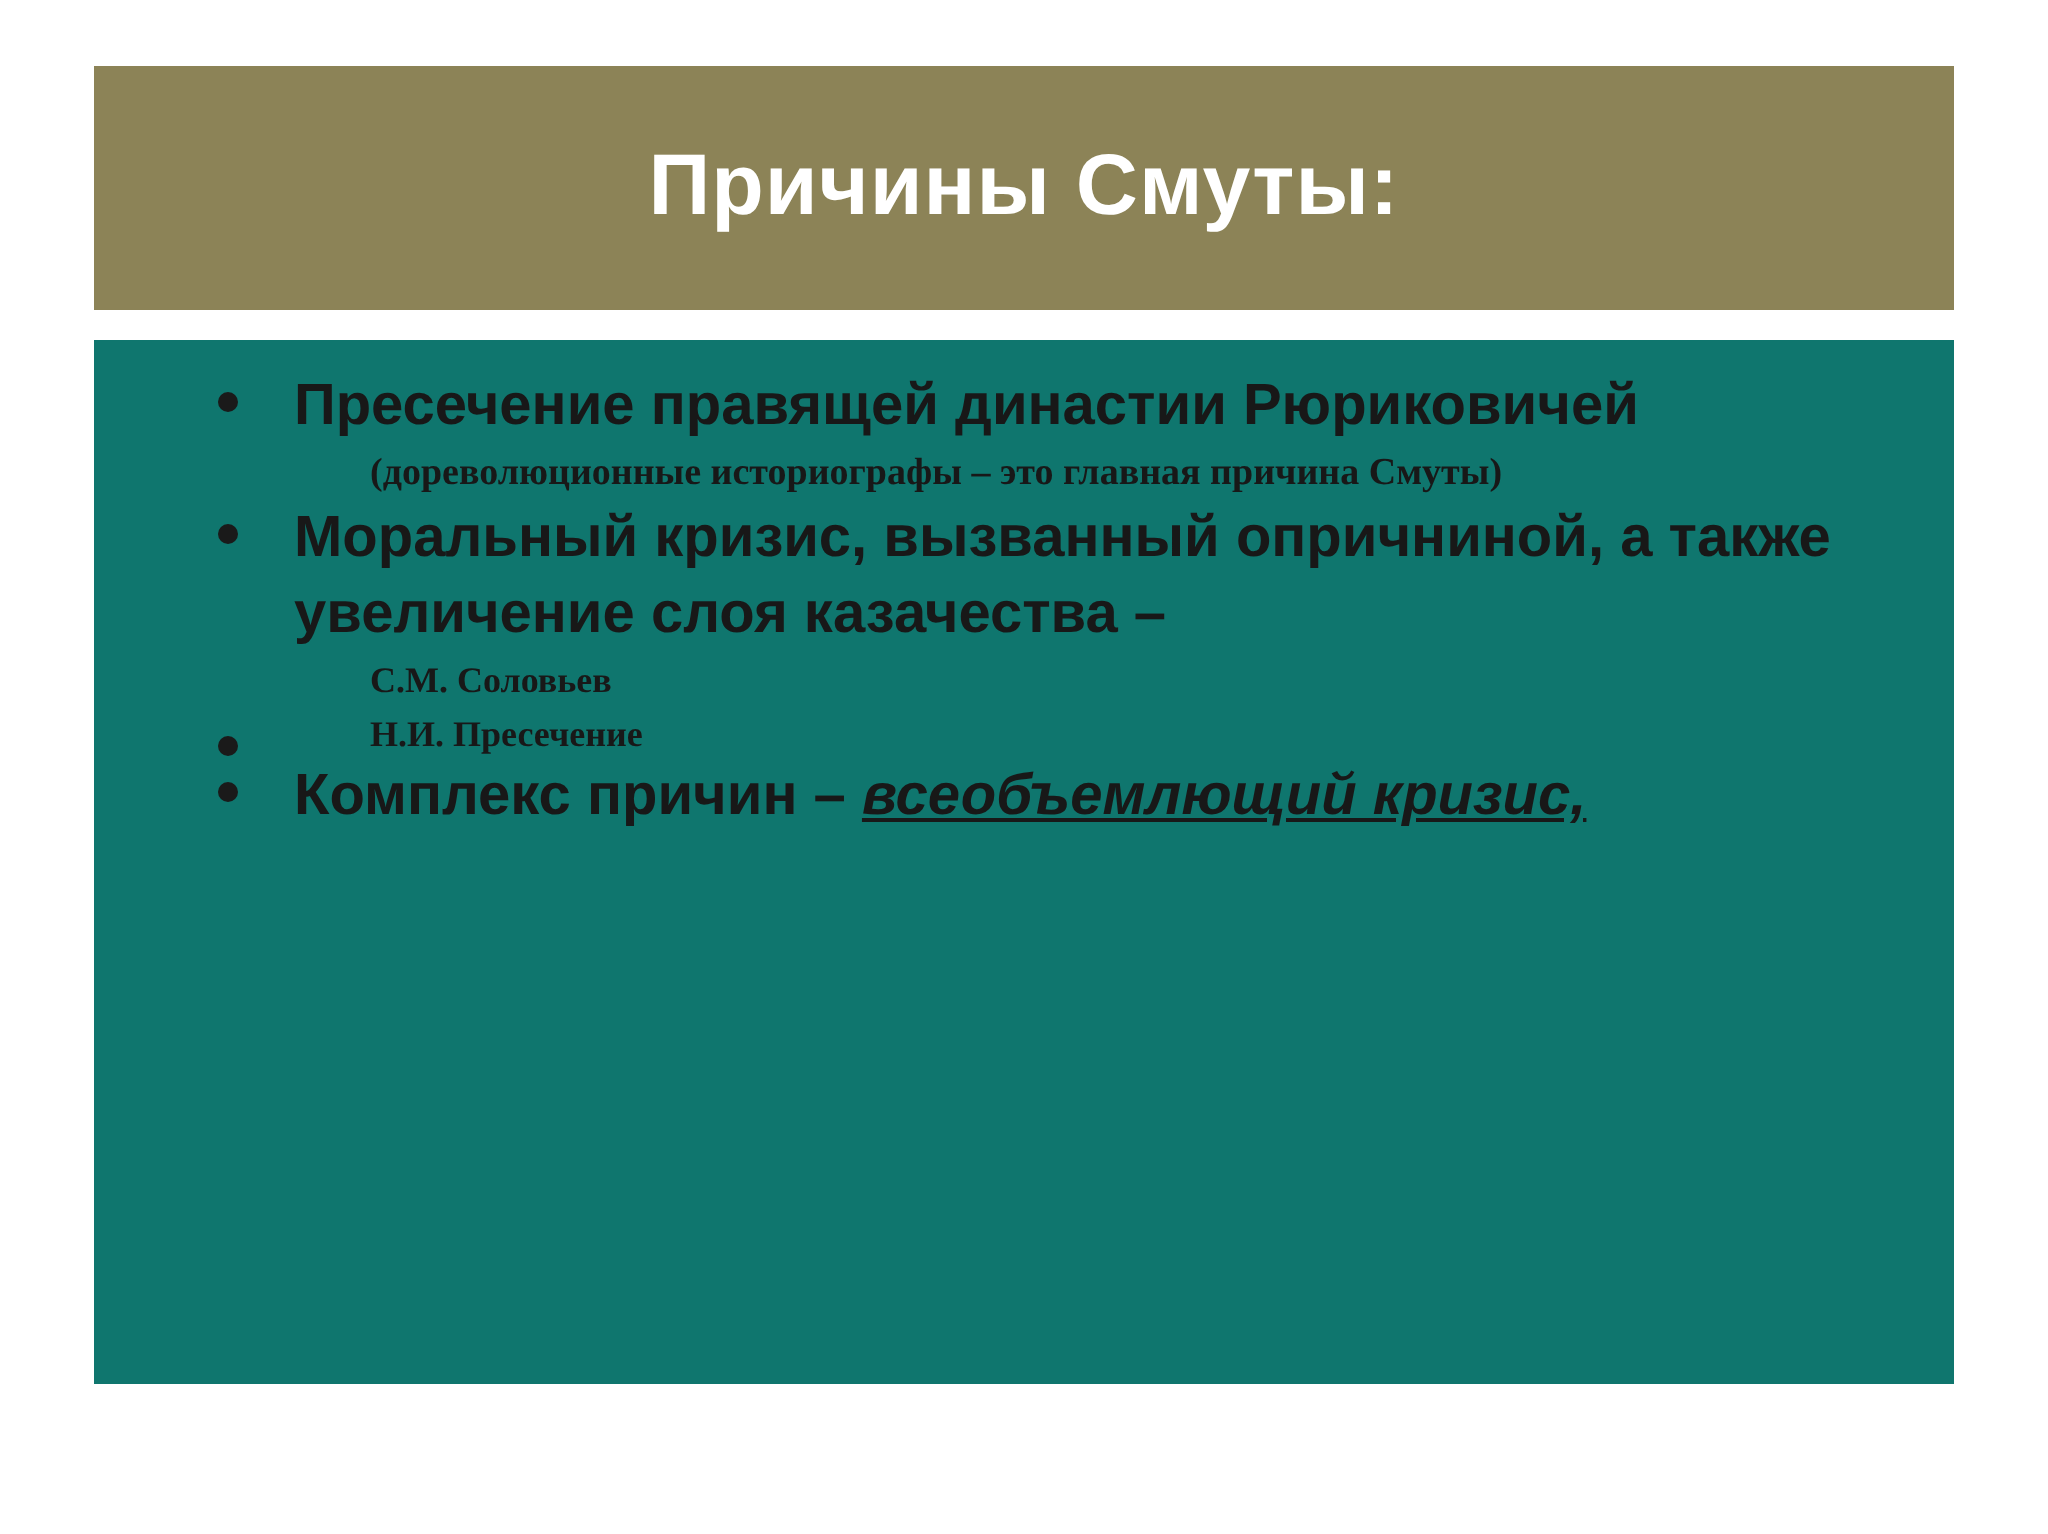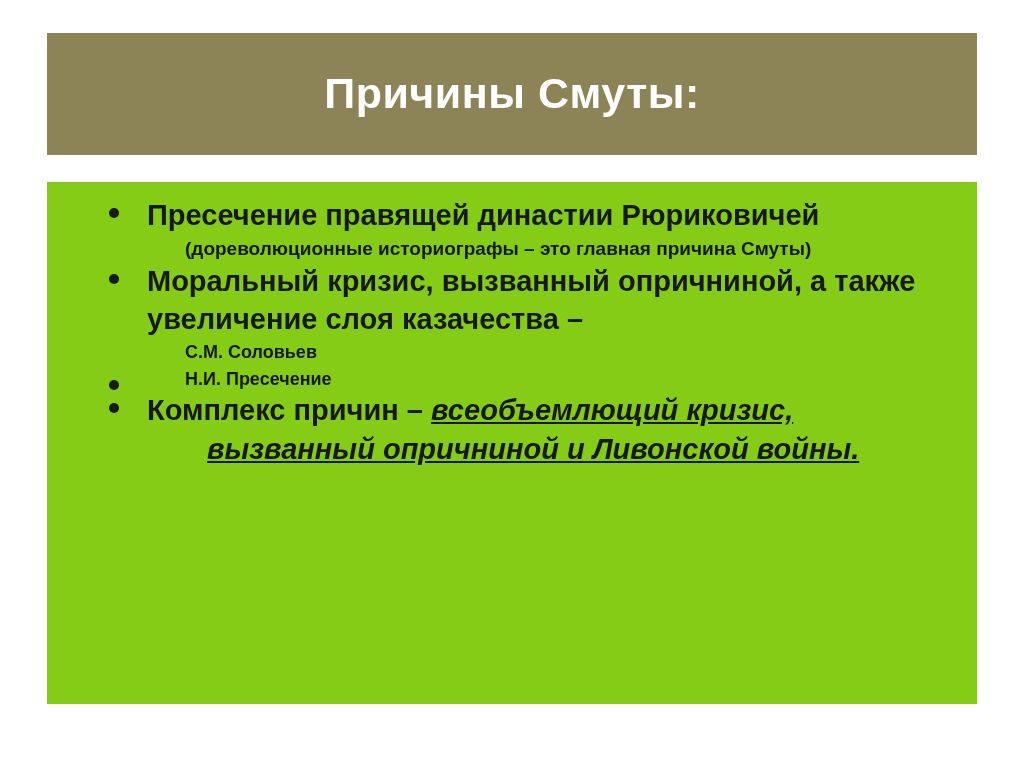--- a/index.html
+++ b/index.html
@@ -74,20 +74,21 @@
     line-height: 1.32;
     margin: 0;
   }
   .sub-text {
     font-size: 19px;
     font-weight: bold;
     color: #181818;
     line-height: 1.3;
     margin: 3px 0 0 0;
     padding-left: 38px;
+    font-family: Liberation Serif, serif;
   }
   .sub-text.small {
     font-size: 18px;
   }
   .item-1 { margin-top: 16px; }
   .item-2 { margin-top: 16px; }
   .item-3 { margin-top: 18px; }
   .item-4 { margin-top: 18px; }
   .emph {
     font-style: italic;
@@ -107,21 +108,21 @@
 </style>
 </head>
 <body>
 
 <div class="slide" style="background: rgb(255, 255, 255);">
 
   <div class="title-bar" style="background: rgb(140, 131, 87);">
     <div class="title-text" style="color: rgb(255, 255, 255);">Причины Смуты:</div>
   </div>
 
-  <div class="body-box" style="background: #84cc16; margin-top: 12px;">
+  <div class="body-box" style="background: #0f766e;">
     <ul class="bullets">
 
       <li class="item-1">
         <span class="bullet-dot"></span>
         <p class="main-text">Пресечение правящей династии Рюриковичей</p>
         <p class="sub-text">(дореволюционные историографы – это главная причина Смуты)</p>
       </li>
 
       <li class="item-2">
         <span class="bullet-dot"></span>
@@ -130,19 +131,18 @@
       </li>
 
       <li class="item-3">
         <span class="bullet-dot"></span>
         <p class="sub-text small">Н.И. Пресечение</p>
       </li>
 
       <li class="item-4">
         <span class="bullet-dot"></span>
         <p class="main-text"><span>Комплекс причин – </span><span class="emph">всеобъемлющий кризис,</span></p>
-        <p class="last-line outdent"><span class="emph">вызванный опричниной и Ливонской войны.</span></p>
       </li>
 
     </ul>
   </div>
 
 </div>
 
 </body></html>

